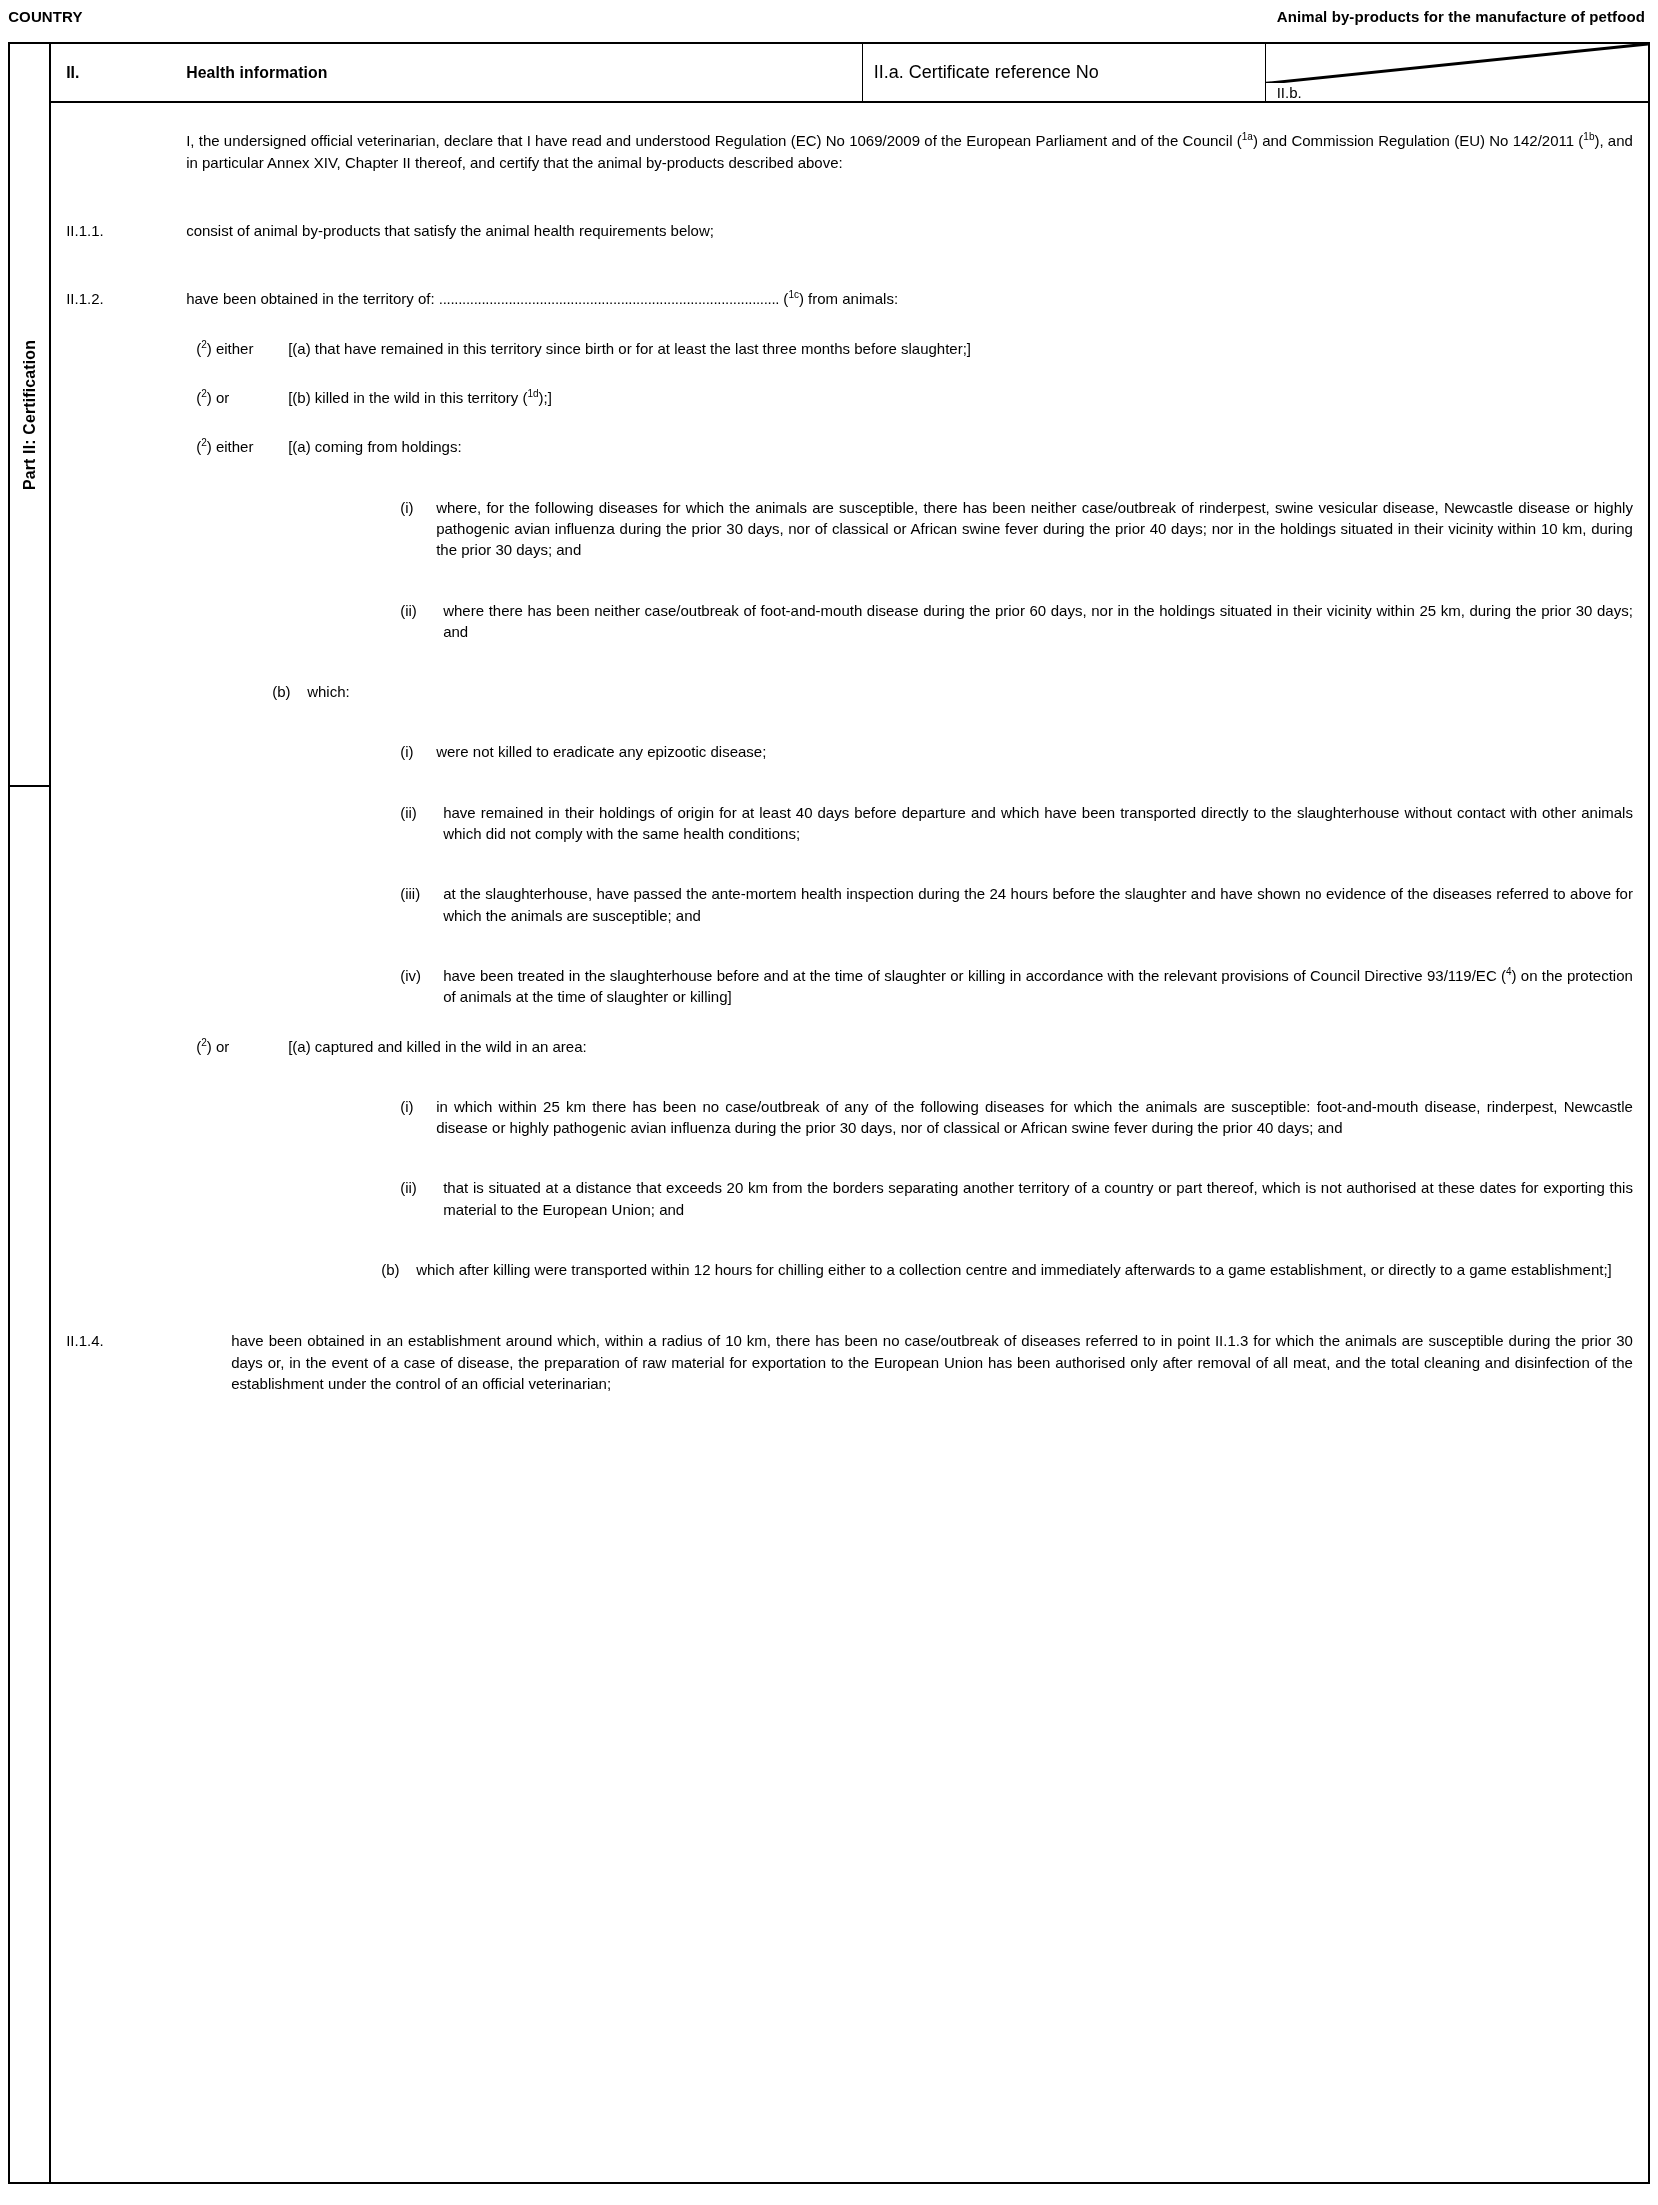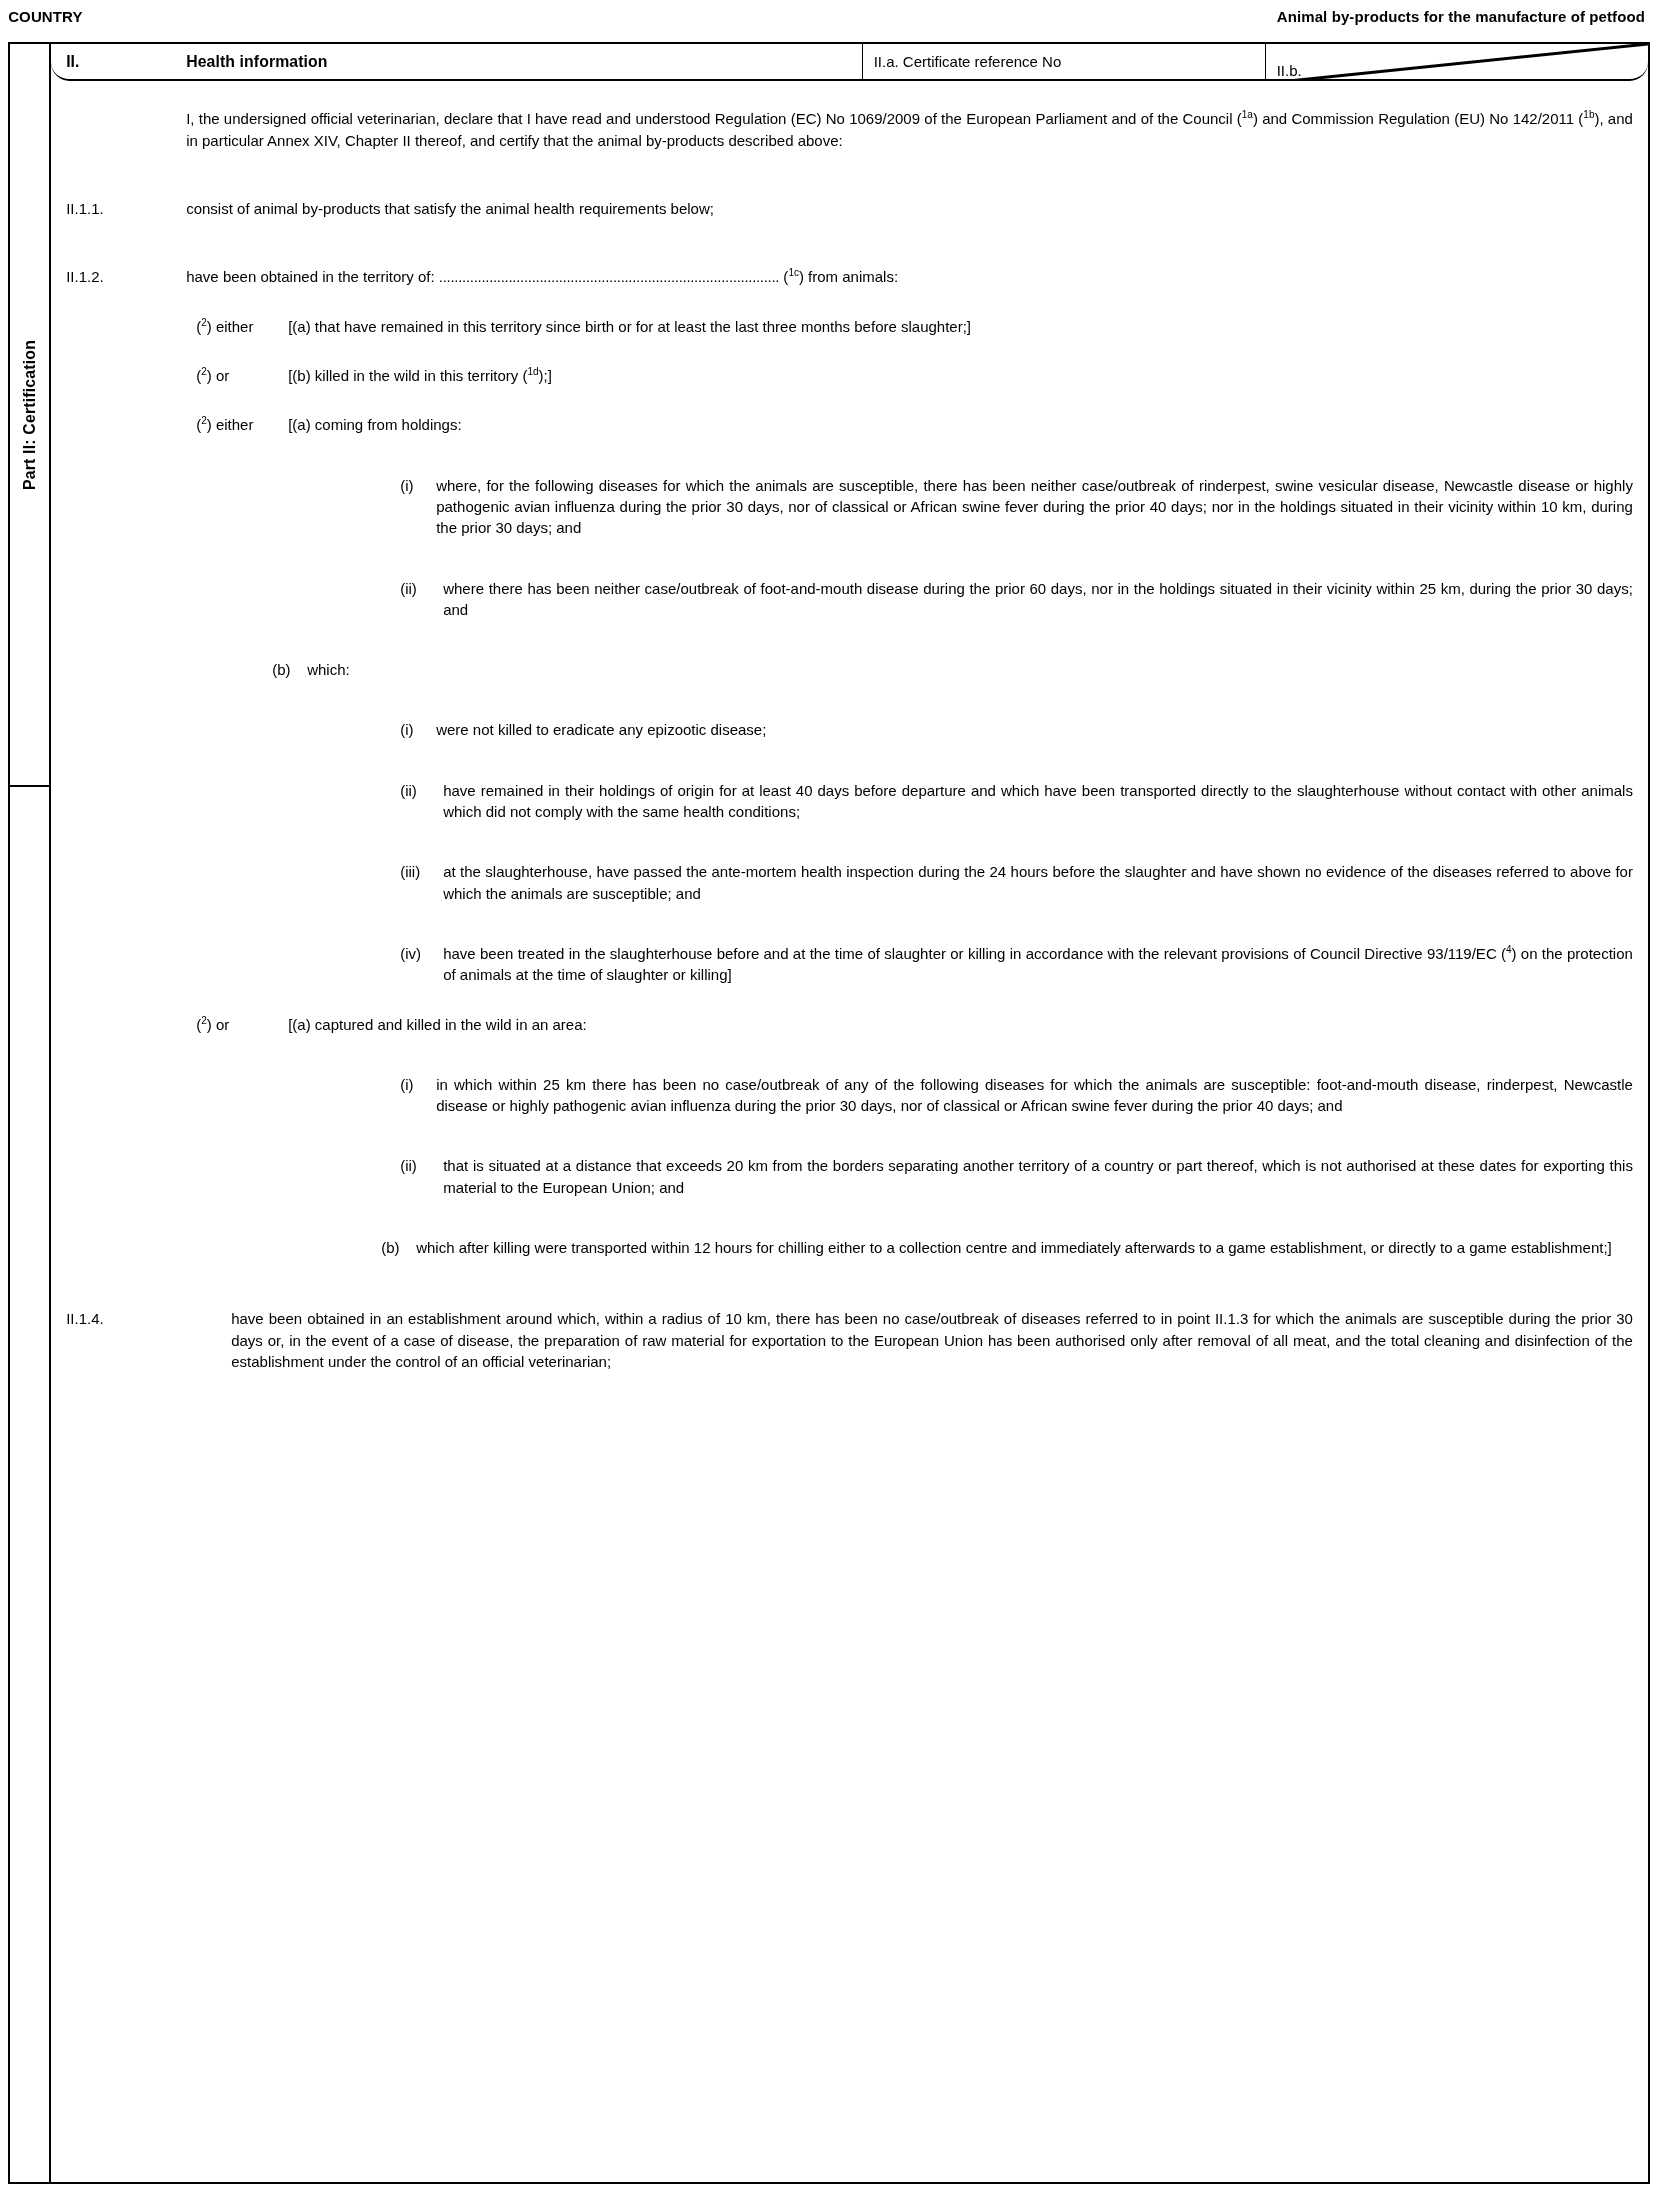--- a/index.html
+++ b/index.html
@@ -84,24 +84,23 @@
   
   .body-col {
     flex: 1 1 auto;
     position: relative;
     box-sizing: border-box;
   }
 
   
   .hdr-row {
     display: flex;
-    height: 37px;
+    height: 59px;
     border-bottom: 2.3px solid #000;
     box-sizing: border-box;
-    border-radius: 21px;
   }
   .hdr-cell-title {
     flex: 0 0 811px;
     display: flex;
     align-items: center;
     box-sizing: border-box;
   }
   .hdr-num {
     width: 135px;
     flex: 0 0 135px;
@@ -115,21 +114,21 @@
     font-weight: bold;
     letter-spacing: 0.1px;
   }
   .hdr-cell-ref {
     flex: 0 0 403px;
     border-left: 1.8px solid #000;
     box-sizing: border-box;
     display: flex;
     align-items: center;
     padding-left: 10.5px;
-    font-size: 15px;
+    font-size: 18px;
   }
   .hdr-cell-b {
     flex: 1 1 auto;
     border-left: 1.8px solid #000;
     box-sizing: border-box;
     display: flex;
     align-items: flex-end;
     padding-left: 10.5px;
     font-size: 15px;
     position: relative;

